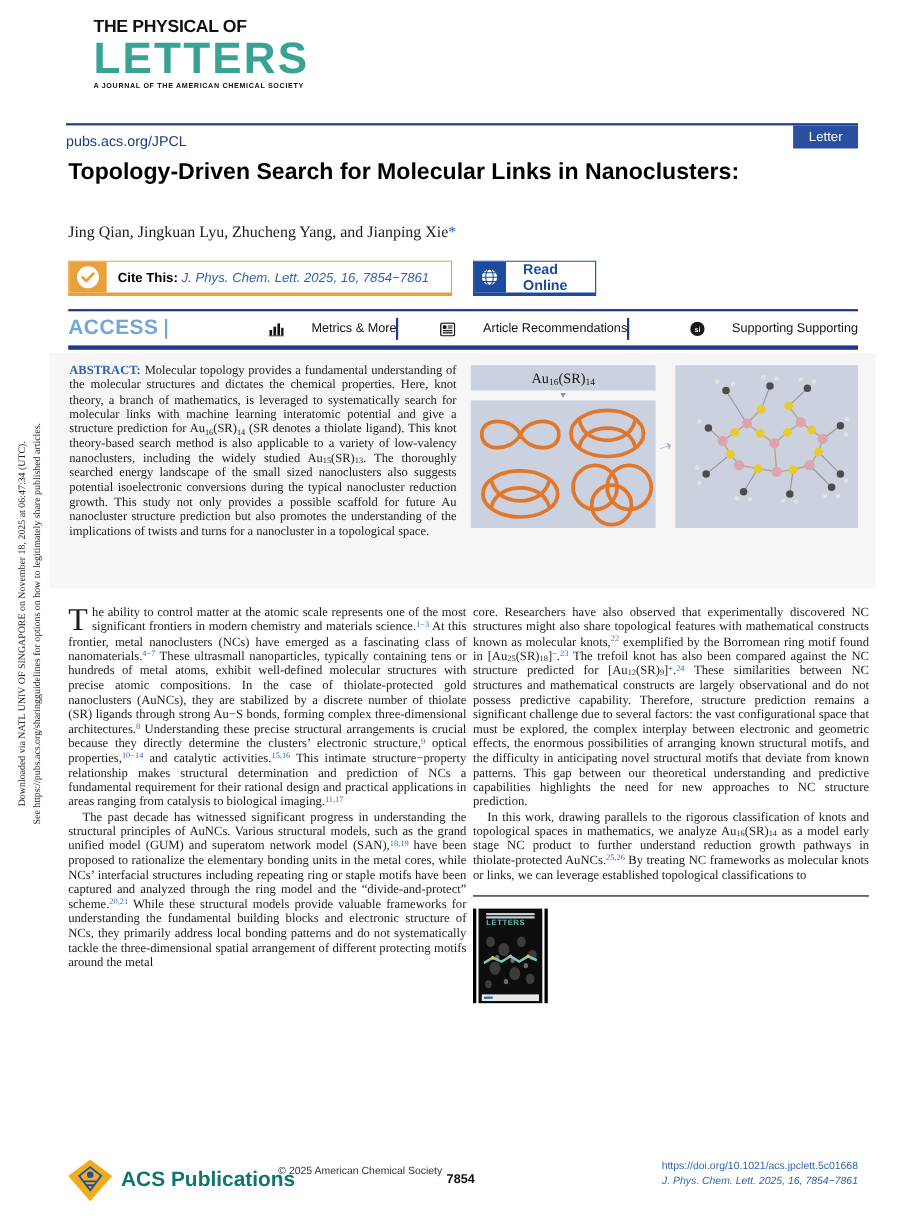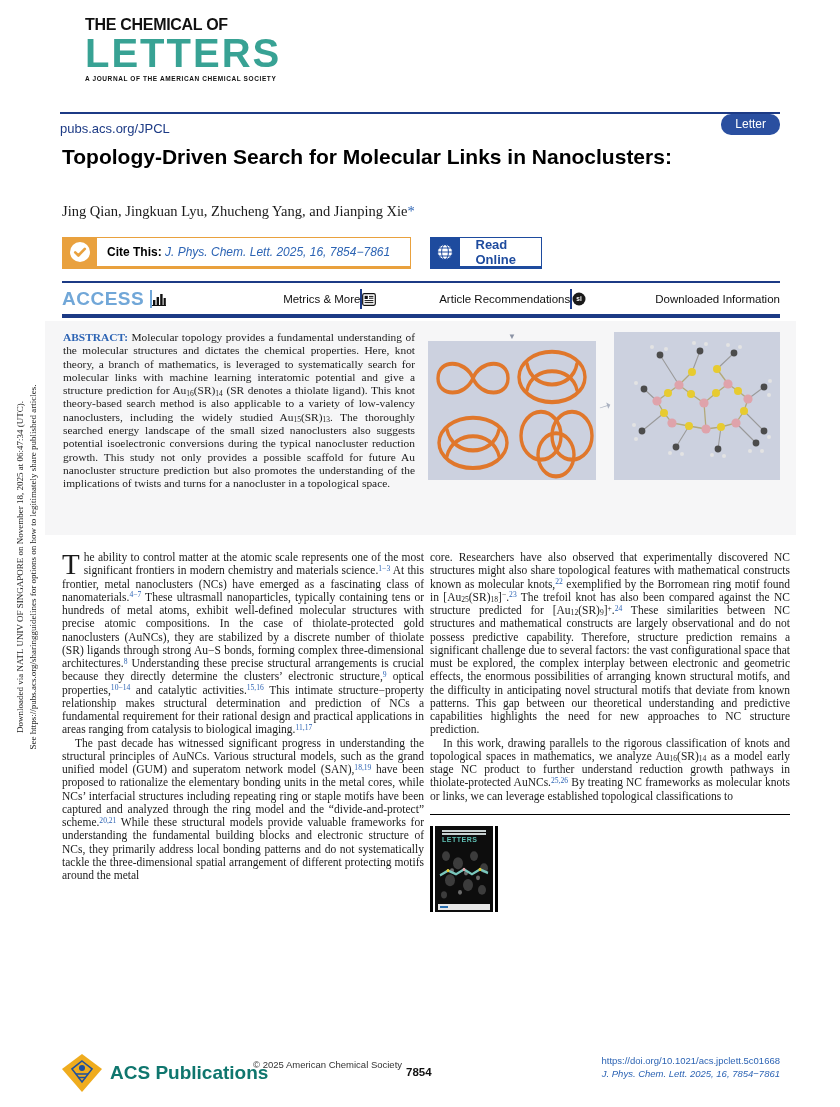--- a/index.html
+++ b/index.html
@@ -16,40 +16,40 @@
 
   
   .masthead{position:absolute;left:85px;top:16px;}
   .mh1{font-family:"Liberation Sans",sans-serif;font-weight:bold;font-size:16px;letter-spacing:-0.3px;color:#111;line-height:17px;}
   .mh2{font-family:"Liberation Sans",sans-serif;font-weight:bold;font-size:22px;letter-spacing:-0.5px;color:#111;line-height:23px;}
   .mh3{font-family:"Liberation Sans",sans-serif;font-weight:bold;font-size:40px;letter-spacing:2px;color:#38a294;line-height:40px;}
   .mh4{font-family:"Liberation Sans",sans-serif;font-weight:bold;font-size:6.5px;letter-spacing:0.6px;color:#111;margin-top:2px;}
   .rule{position:absolute;background:#1c3a85;}
   .rule1{left:60px;right:60px;top:112px;height:2px;}
   .site{position:absolute;left:60px;top:121px;font-family:"Liberation Sans",sans-serif;font-size:13px;color:#1c3a85;text-decoration:none;}
-  .badge{position:absolute;right:60px;top:114px;background:#2a4fa0;color:#fff;font-family:"Liberation Sans",sans-serif;font-size:12px;padding:3px 14px 4px;border-radius:10px;}
+  .badge{position:absolute;right:60px;top:114px;background:#2a4fa0;color:#fff;font-family:"Liberation Sans",sans-serif;font-size:12px;padding:3px 14px 4px;}
 
   
   .title{position:absolute;left:62px;top:144px;margin:0;font-family:"Liberation Sans",sans-serif;font-weight:bold;font-size:21px;line-height:26px;color:#000;}
   .authors{position:absolute;left:62px;top:203px;font-size:14.5px;}
 
   
   .citebar{position:absolute;left:62px;top:237px;width:349px;height:32px;border:1px solid #e9a13e;border-bottom:3px solid #e9a13e;display:flex;align-items:center;background:#fff;box-sizing:border-box;}
   .cite-ico{width:34px;height:100%;background:#e9a13e;display:flex;align-items:center;justify-content:center;}
   .cite-text{padding-left:10px;font-family:"Liberation Sans",sans-serif;font-size:12px;white-space:nowrap;}
   .readonline{position:absolute;left:430px;top:237px;width:112px;height:32px;border:1px solid #1e4b9e;border-bottom:3px solid #1e4b9e;display:flex;align-items:center;background:#fff;box-sizing:border-box;}
   .ro-ico{width:33px;height:100%;background:#1e4b9e;display:flex;align-items:center;justify-content:center;}
   .ro-text{color:#1e4b9e;font-weight:bold;font-family:"Liberation Sans",sans-serif;font-size:13px;padding-left:16px;}
   .rule2{left:62px;right:60px;top:281px;height:2px;}
 
   
   .accessbar{position:absolute;left:62px;right:60px;top:285px;height:28px;display:flex;align-items:center;font-family:"Liberation Sans",sans-serif;}
   .access-word{color:#71a7d8;font-size:19px;font-weight:bold;letter-spacing:0.5px;}
   .acc-div{width:2px;height:18px;background:#71a7d8;margin-left:6px;}
-  .acc-item{flex:1;display:flex;align-items:center;justify-content:space-between;gap:25px;font-size:11.5px;color:#111;}
+  .acc-item{flex:1;display:flex;align-items:center;justify-content:flex-end;gap:25px;font-size:11.5px;color:#111;}
   .acc-sep{width:1.5px;height:20px;background:#1c3a85;}
   .rule3{left:62px;right:60px;top:314px;height:3.5px;}
 
   
   .abstract{position:absolute;left:45px;right:44px;top:321px;height:214px;background:#f6f6f7;padding:10px 16px 0 18px;box-sizing:border-box;overflow:hidden;}
   .absfig{float:right;width:352px;height:148px;margin:1px 0 6px 13px;display:flex;}
   .fig-left{width:168px;display:flex;flex-direction:column;}
   .fig-title{background:#ccd1df;height:23px;line-height:23px;text-align:center;font-size:13px;color:#111;}
   .fig-gap{height:9px;text-align:center;font-size:8px;line-height:9px;color:#8b93a5;}
   .fig-knots{flex:1;background:#ccd1df;}
@@ -89,21 +89,21 @@
 <body>
 
 <div>
 
   <div class="sidebar-note">
     <div>Downloaded via NATL UNIV OF SINGAPORE on November 18, 2025 at 06:47:34 (UTC).</div>
     <div>See https://pubs.acs.org/sharingguidelines for options on how to legitimately share published articles.</div>
   </div>
 
   <header class="masthead">
-    <div class="mh1">THE CHEMICAL OF</div>
+    <div class="mh1">THE PHYSICAL OF</div>
     <div class="mh3">LETTERS</div>
     <div class="mh4">A JOURNAL OF THE AMERICAN CHEMICAL SOCIETY</div>
   </header>
 
   <div class="rule rule1"></div>
   <a class="site">pubs.acs.org/JPCL</a>
   <div class="badge">Letter</div>
 
   <h1 class="title">
     <span>Topology-Driven Search for Molecular Links in Nanoclusters:</span><br>
@@ -155,28 +155,29 @@
           <path d="M7,3.4 h4.4 M7,5.2 h4.4 M2.6,7.6 h8.8 M2.6,9.6 h8.8" stroke="#111" stroke-width="1" fill="none"></path>
         </svg>
       <span>Article Recommendations</span>
     </span>
     <span class="acc-sep"></span>
     <span class="acc-item">
       <svg width="14" height="14" viewBox="0 0 14 14">
           <circle cx="7" cy="7" r="6.5" fill="#1a1a1a"></circle>
           <text x="7" y="9.4" text-anchor="middle" font-family="Liberation Sans, sans-serif" font-size="6.5" font-weight="bold" fill="#fff">si</text>
         </svg>
-      <span>Downloaded Information</span>
+      <span>Supporting Supporting</span>
     </span>
   </div>
   <div class="rule rule3"></div>
 
   <section class="abstract">
     <div class="absfig">
       <div class="fig-left">
+        <div class="fig-title">Au<sub>16</sub>(SR)<sub>14</sub></div>
         <div class="fig-gap">▼</div>
         <svg class="fig-knots" viewBox="0 0 168 116" preserveAspectRatio="none">
           <g stroke="#e0772b" stroke-width="3.4" fill="none" stroke-linecap="round">
             <path d="M10,31 C10,15 37,15 45,31 C53,47 80,47 80,31 C80,15 53,15 45,31 C37,47 10,47 10,31 Z"></path>
             <ellipse cx="124" cy="30" rx="33" ry="21"></ellipse>
             <path d="M99,41 C104,20 144,20 149,41"></path>
             <path d="M99,19 C104,42 144,42 149,19"></path>
             <ellipse cx="45" cy="85" rx="34" ry="21"></ellipse>
             <path d="M19,96 C25,74 65,74 71,96"></path>
             <path d="M19,74 C25,97 65,97 71,74"></path>

